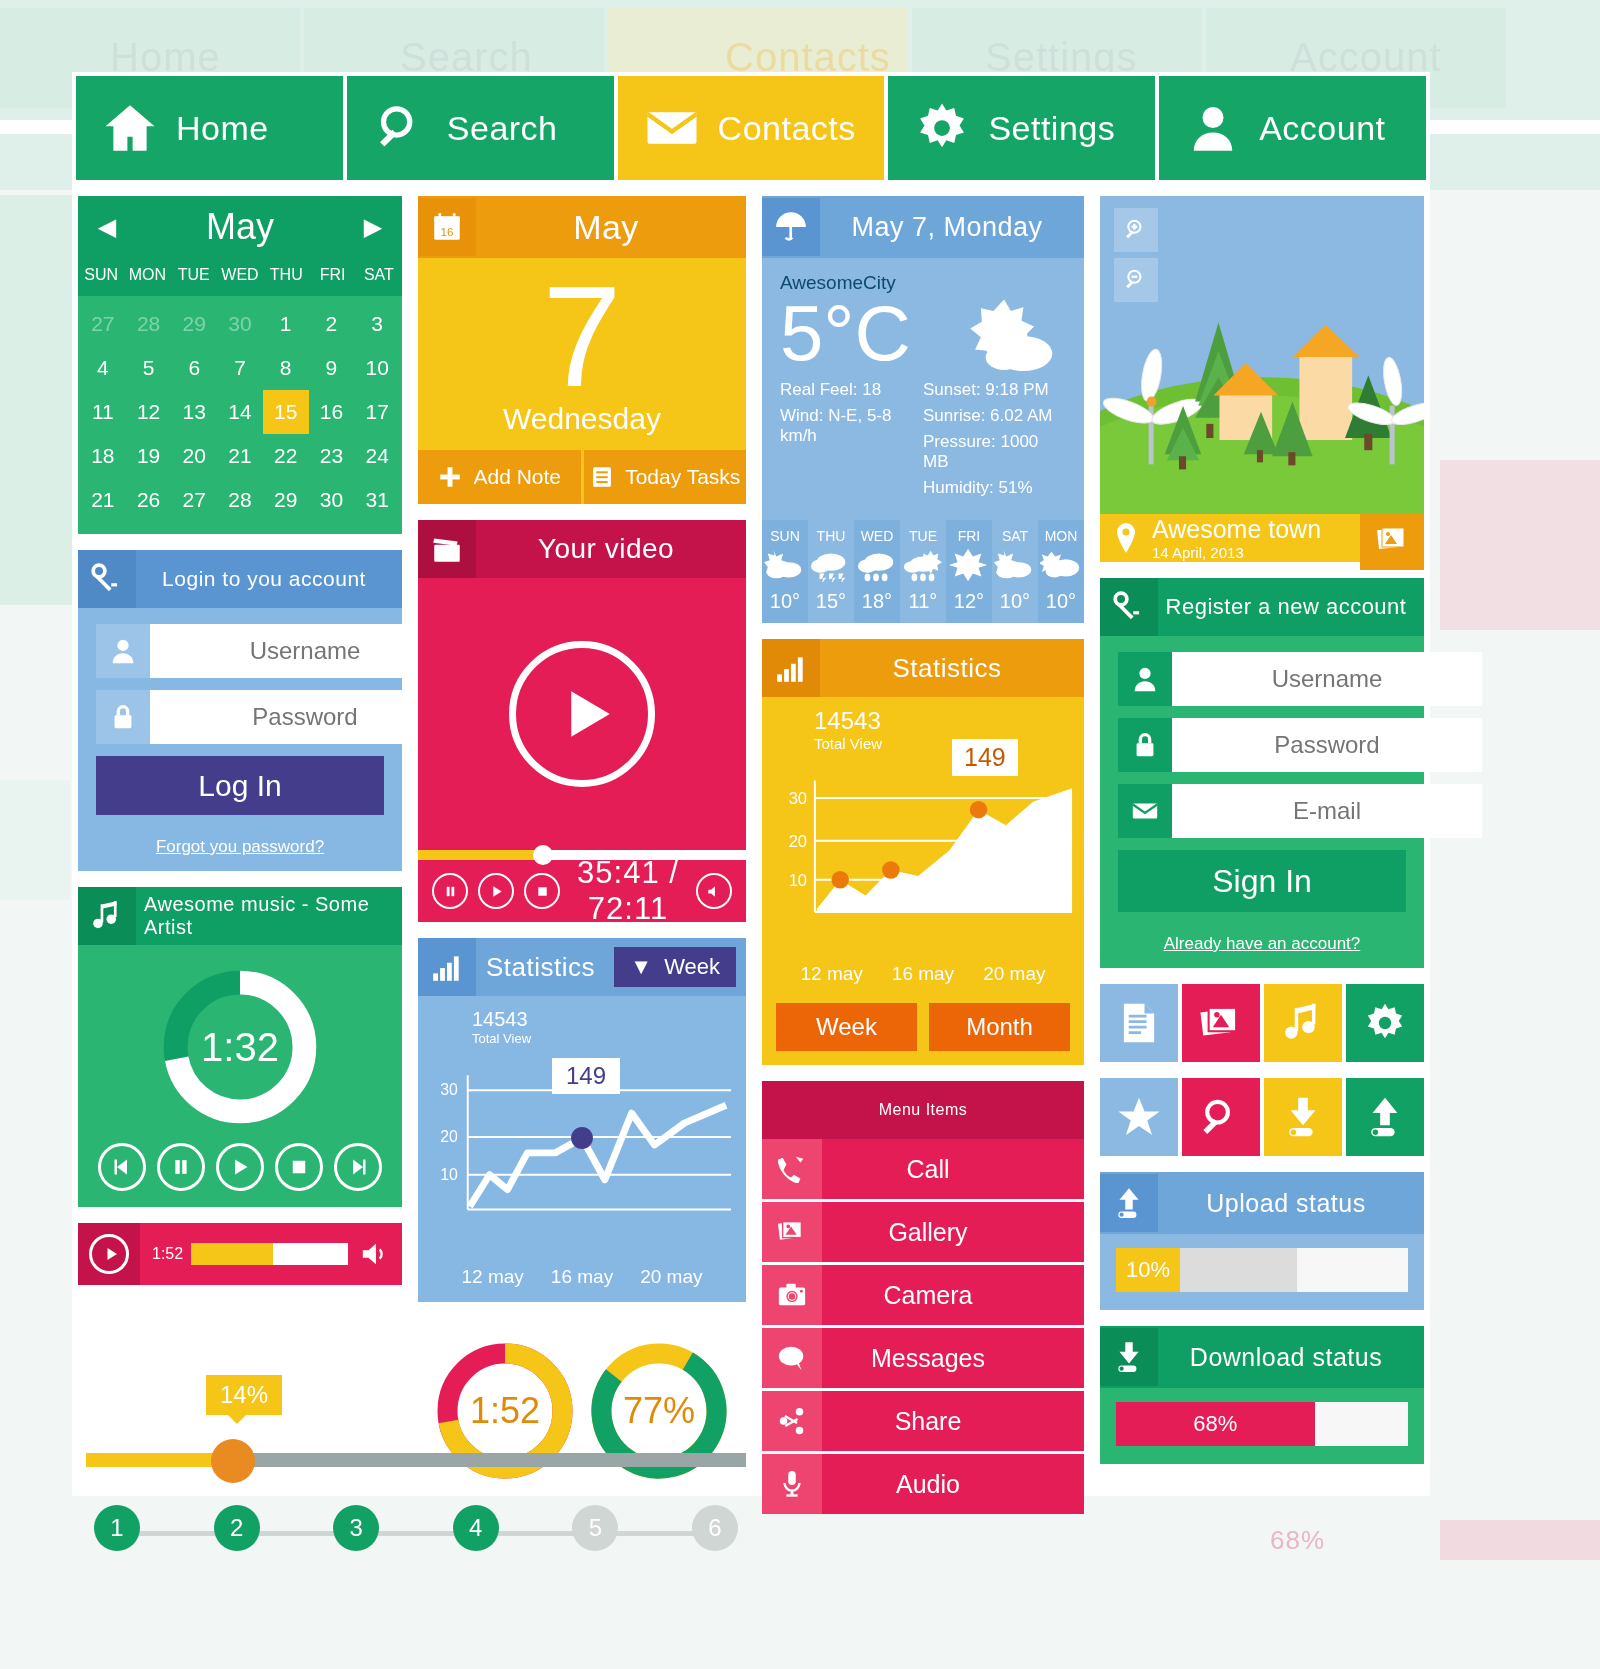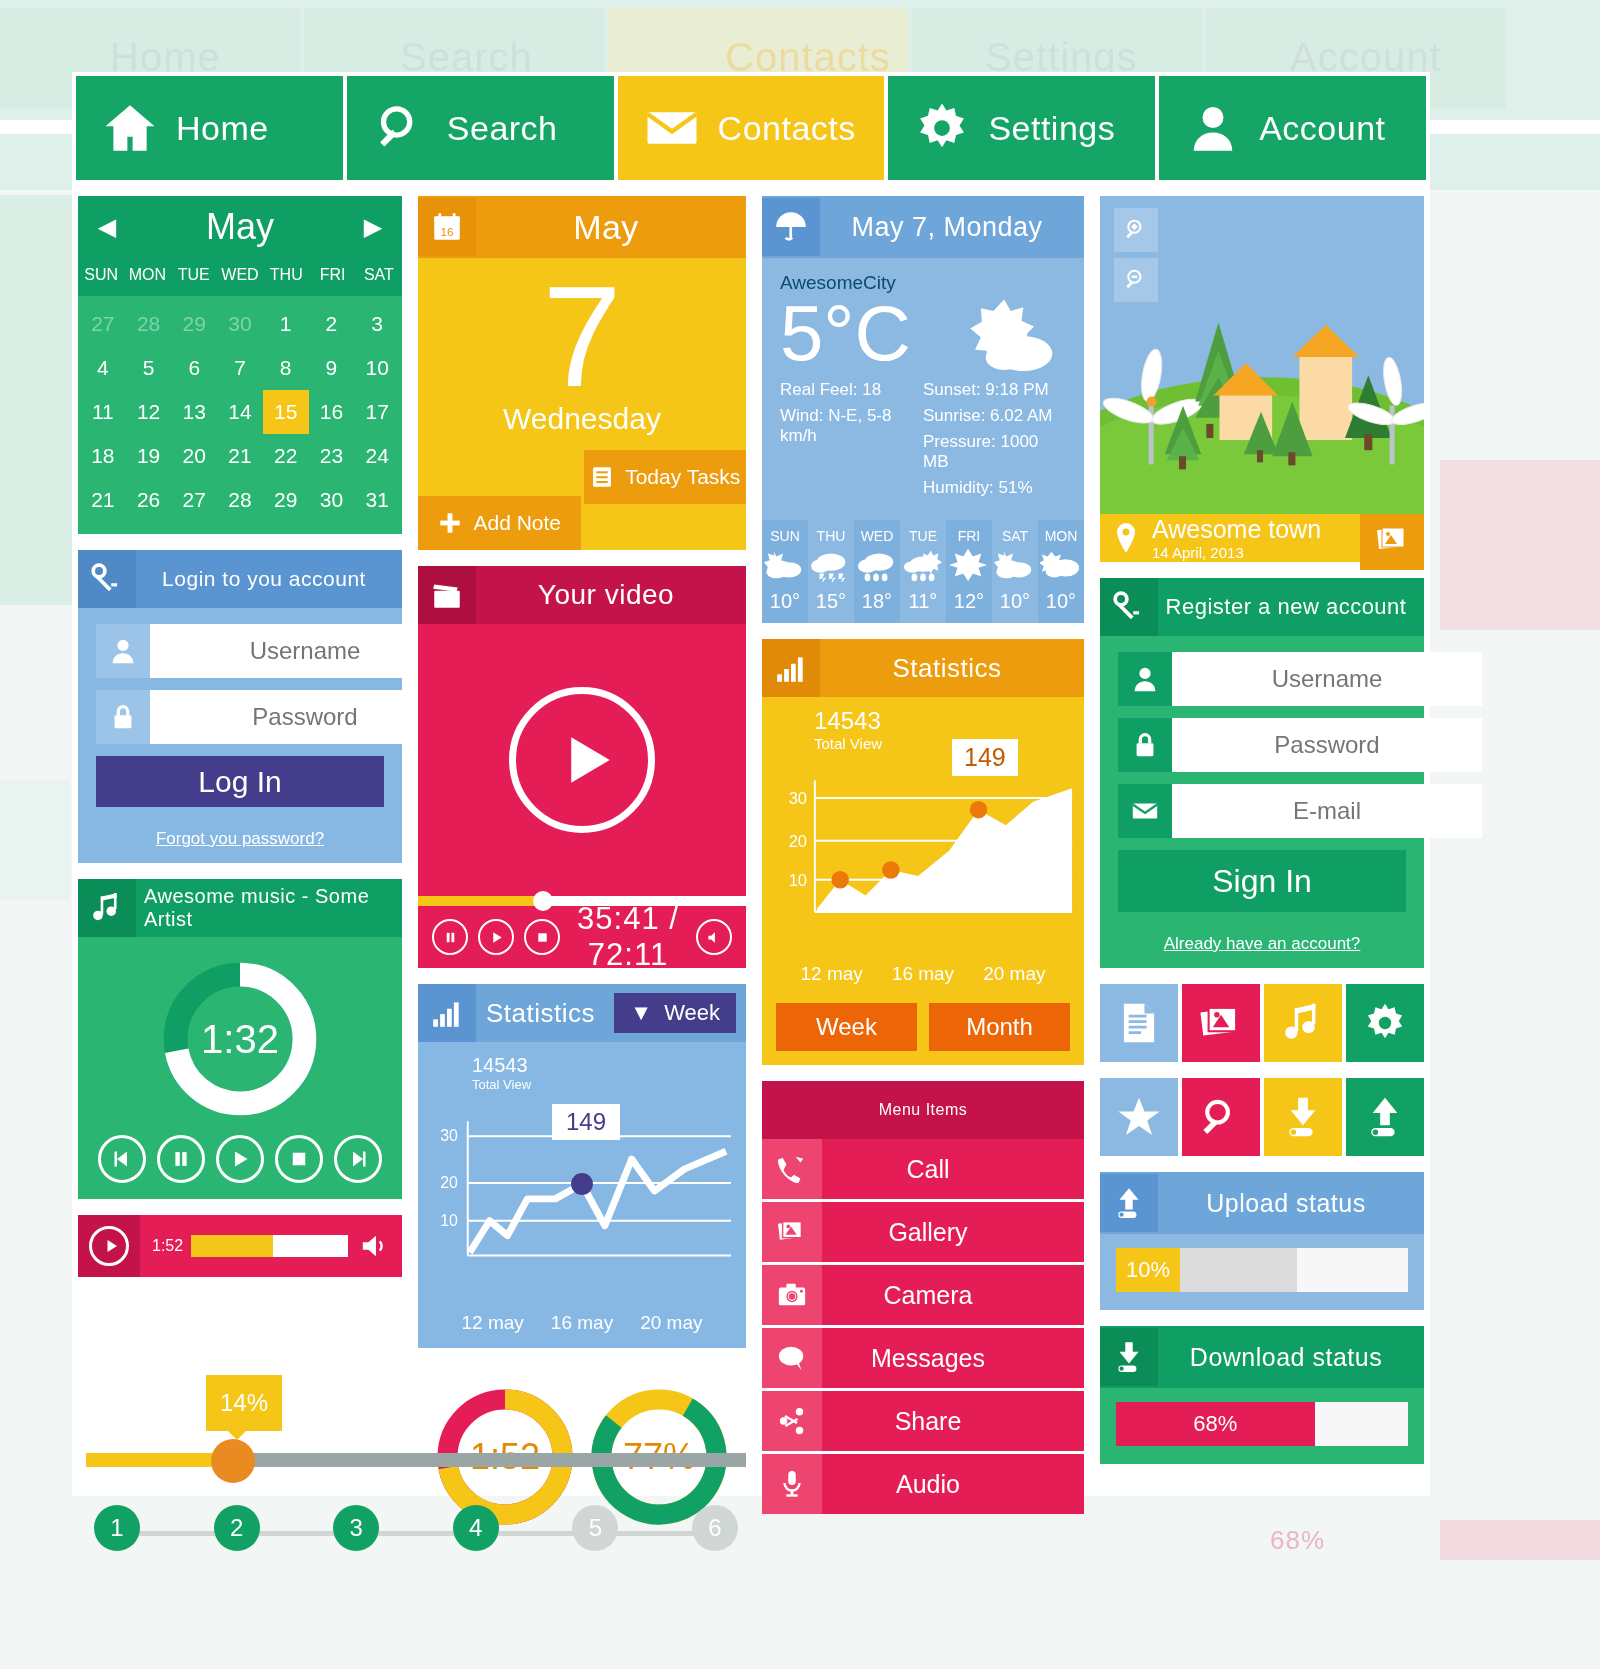--- a/index.html
+++ b/index.html
@@ -72,37 +72,37 @@
   
   .dayc { background:#f5c518; }
   .dayc .card-hd { background:#ec9c0c; height:62px;}
   .dayc .hd-ico { background:#e8920a; }
   .dayc .hd-title { font-size:34px; }
   .day-body { text-align:center; padding:8px 0 14px; }
   .day-num { font-size:142px; color:#fff; line-height:1; font-weight:300;}
   .day-name { font-size:30px; color:#fff; margin-top:-6px;}
   .day-foot { display:flex; }
   .day-foot > div{ flex:1; background:#ec9c0c; color:#fff; height:54px; display:flex;align-items:center;justify-content:center;gap:10px;font-size:21px;cursor:pointer;}
-  .day-foot > div:first-child{ border-right:3px solid #f5c518;margin-top:46px;}
+  .day-foot > div:first-child{ border-right:3px solid #f5c518;}
   .day-foot svg{width:26px;height:26px;fill:#fff;}
 
   
   .login { background:#87b7e3; }
   .login .card-hd{ background:#5b95d1; }
   .login .hd-ico{ background:#4f89c6; }
   .login .hd-title{ font-size:21px; }
   .frm { padding:16px 18px 10px; }
   .fld { display:flex; margin-bottom:12px; height:54px; }
   .fld .fi { width:54px; flex:0 0 54px; background:#9cc4e8; display:flex;align-items:center;justify-content:center;}
   .fld .fi svg{width:30px;height:30px;fill:#fff;}
   .fld input {
     flex:1; border:0; background:#fff; font-size:24px; color:#5b6676;
     text-align:center; font-family:"Liberation Sans",sans-serif;
   }
-  .btn-primary { width:100%; height:51px; border:0; background:#443d8c; color:#fff; font-size:30px; cursor:pointer; font-family:"Liberation Sans",sans-serif;}
+  .btn-primary { width:100%; height:59px; border:0; background:#443d8c; color:#fff; font-size:30px; cursor:pointer; font-family:"Liberation Sans",sans-serif;}
   .lnk { display:block; text-align:center; color:#fff; font-size:17px; text-decoration:underline; padding:12px 0 14px; cursor:pointer;}
 
   
   .music { background:#2ab573; }
   .music .card-hd{ background:#0f9e63; }
   .music .hd-ico{ background:#0a8d57; }
   .music .hd-title{ font-size:20px; text-align:left; padding-left:8px;}
   .ring-wrap{ display:flex; justify-content:center; padding:18px 0 6px;}
   .mctl { display:flex; justify-content:space-around; align-items:center; padding:6px 14px 16px; }
   .mctl .cbtn{ width:48px;height:48px;border-radius:50%;border:3px solid #fff;display:flex;align-items:center;justify-content:center;cursor:pointer;}
@@ -137,21 +137,21 @@
   .abar .apl .cbtn{width:40px;height:40px;border-radius:50%;border:3px solid #fff;display:flex;align-items:center;justify-content:center;}
   .abar .apl svg{width:16px;height:18px;fill:#fff;margin-left:3px;}
   .atime{ color:#fff; font-size:16px; padding:0 8px 0 12px;}
   .atrack{ flex:1; height:22px; background:#fff; position:relative; }
   .atrack .af{ position:absolute;left:0;top:0;height:100%;width:52%;background:#f5c518;}
   .aspk{ width:54px; display:flex;align-items:center;justify-content:center;}
   .aspk svg{width:32px;height:30px;fill:#fff;}
 
   
   .sld-wrap{ position:relative; height:120px; margin-top:18px;}
-  .sld-tip{ position:absolute; left:120px; top:0; background:#f5c518; color:#fff; font-size:24px; padding:14px 14px;}
+  .sld-tip{ position:absolute; left:120px; top:0; background:#f5c518; color:#fff; font-size:24px; padding:6px 14px;}
   .sld-tip:after{content:"";position:absolute;left:22px;bottom:-18px;border:9px solid transparent;border-top-color:#f5c518;}
   .sld-track{ position:absolute; left:0; right:0; top:78px; height:14px; background:#9aa5a5;}
   .sld-fill{ position:absolute; left:0; top:78px; height:14px; width:142px; background:#f5c518;}
   .sld-knob{ position:absolute; left:125px; top:64px; width:44px;height:44px;border-radius:50%;background:#ea8b22;cursor:pointer;}
 
   
   .steps{ position:relative; display:flex; justify-content:space-between; align-items:center; padding:4px 8px 10px; margin-top:6px;}
   .steps:before{ content:""; position:absolute; left:40px; right:40px; top:50%; height:5px; background:#cfd6d4; z-index:0;}
   .step{ position:relative; z-index:1; width:46px;height:46px;border-radius:50%;background:#cfd6d4;color:#fff;display:flex;align-items:center;justify-content:center;font-size:24px;cursor:pointer;}
   .step.on{ background:#12a164; }

